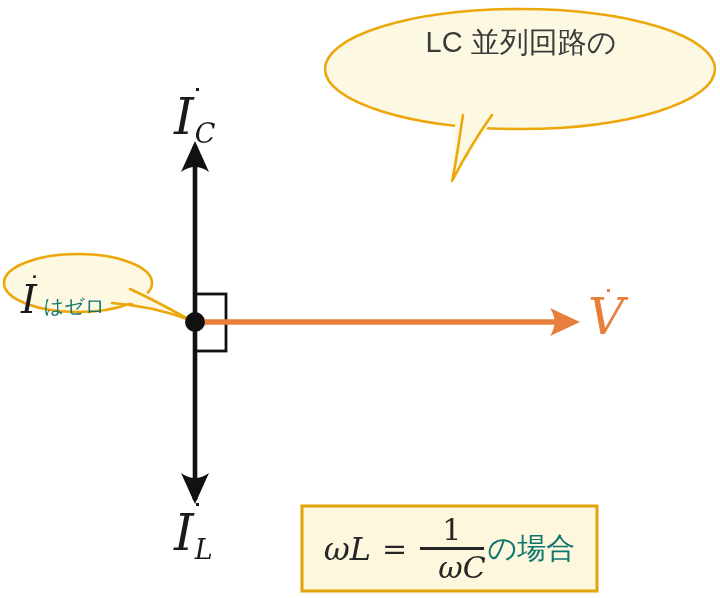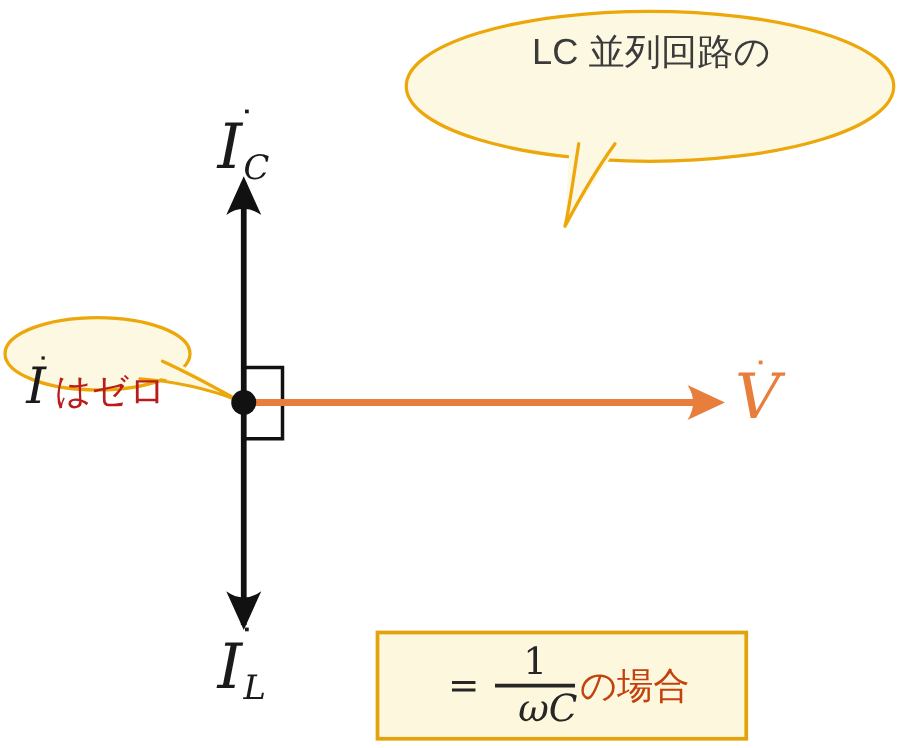--- a/index.html
+++ b/index.html
@@ -29,32 +29,32 @@
   .overdot{position:absolute;font-style:normal;font-family:"DejaVu Sans",sans-serif;font-size:30px;line-height:1;}
   .label-ic{left:174px;top:92px;}
   .od-ic{left:16px;top:-6px;}
   .label-il{left:174px;top:508px;}
   .od-il{left:16px;top:-7px;}
   .label-v{left:588px;top:292px;color:#e87e3c;}
   .od-v{left:13px;top:-5px;}
   .callout-zero-text{position:absolute;left:21px;top:260px;display:flex;align-items:baseline;}
   .zvar{font-family:"DejaVu Serif",serif;font-style:italic;font-size:40px;line-height:1;position:relative;color:#1a1a1a;}
   .zvar .overdot{left:7px;top:-5px;font-size:26px;}
-  .ztext{font-size:29px;margin-left:7px;color:#b91c1c;margin-top:33px;}
+  .ztext{font-size:20px;margin-left:7px;color:#0f766e;margin-top:33px;}
   .formula-content{
     position:absolute;left:302px;top:506px;width:295px;height:85px;
     display:flex;align-items:center;justify-content:center;
   }
   .f-math{font-family:"DejaVu Serif",serif;font-style:italic;font-size:32px;color:#262626;}
   .f-eq{font-family:"DejaVu Serif",serif;font-size:30px;color:#262626;margin:0 11px;}
   .frac{display:inline-flex;flex-direction:column;align-items:center;}
   .frac .num{font-family:"DejaVu Serif",serif;font-size:30px;color:#262626;line-height:1.05;}
   .frac .bar{width:64px;height:3px;background:#262626;margin:2px 0;display:block;}
   .frac .den{font-size:30px;line-height:1.05;margin-left:20px;}
-  .f-suffix{font-size:29px;color:#c2410c;margin-left:2px;}
+  .f-suffix{font-size:29px;color:#0f766e;margin-left:2px;}
 </style>
 </head>
 <body>
 
 <div class="canvas">
 
   <svg width="720" height="598" viewBox="0 0 720 598">
 
     <ellipse class="bubble" cx="520" cy="69" rx="195" ry="60"></ellipse>
     <path class="tailfill" d="M456,109 L498,111 L452,182 Z"></path>
@@ -87,20 +87,21 @@
   <div class="veclabel label-il"><span class="overdot od-il">˙</span><span class="vbase">I</span><sub>L</sub></div>
 
   <div class="veclabel label-v"><span class="overdot od-v">˙</span><span class="vbase">V</span></div>
 
   <div class="callout-zero-text">
     <span class="zvar"><span class="overdot">˙</span><span>I</span></span>
     <span class="ztext">はゼロ</span>
   </div>
 
   <div class="formula-content">
+    <span class="f-math">ωL</span>
     <span class="f-eq">=</span>
     <span class="frac">
       <span class="num">1</span>
       <span class="bar"></span>
       <span class="den f-math">ωC</span>
     </span>
     <span class="f-suffix">の場合</span>
   </div>
 
 </div>

